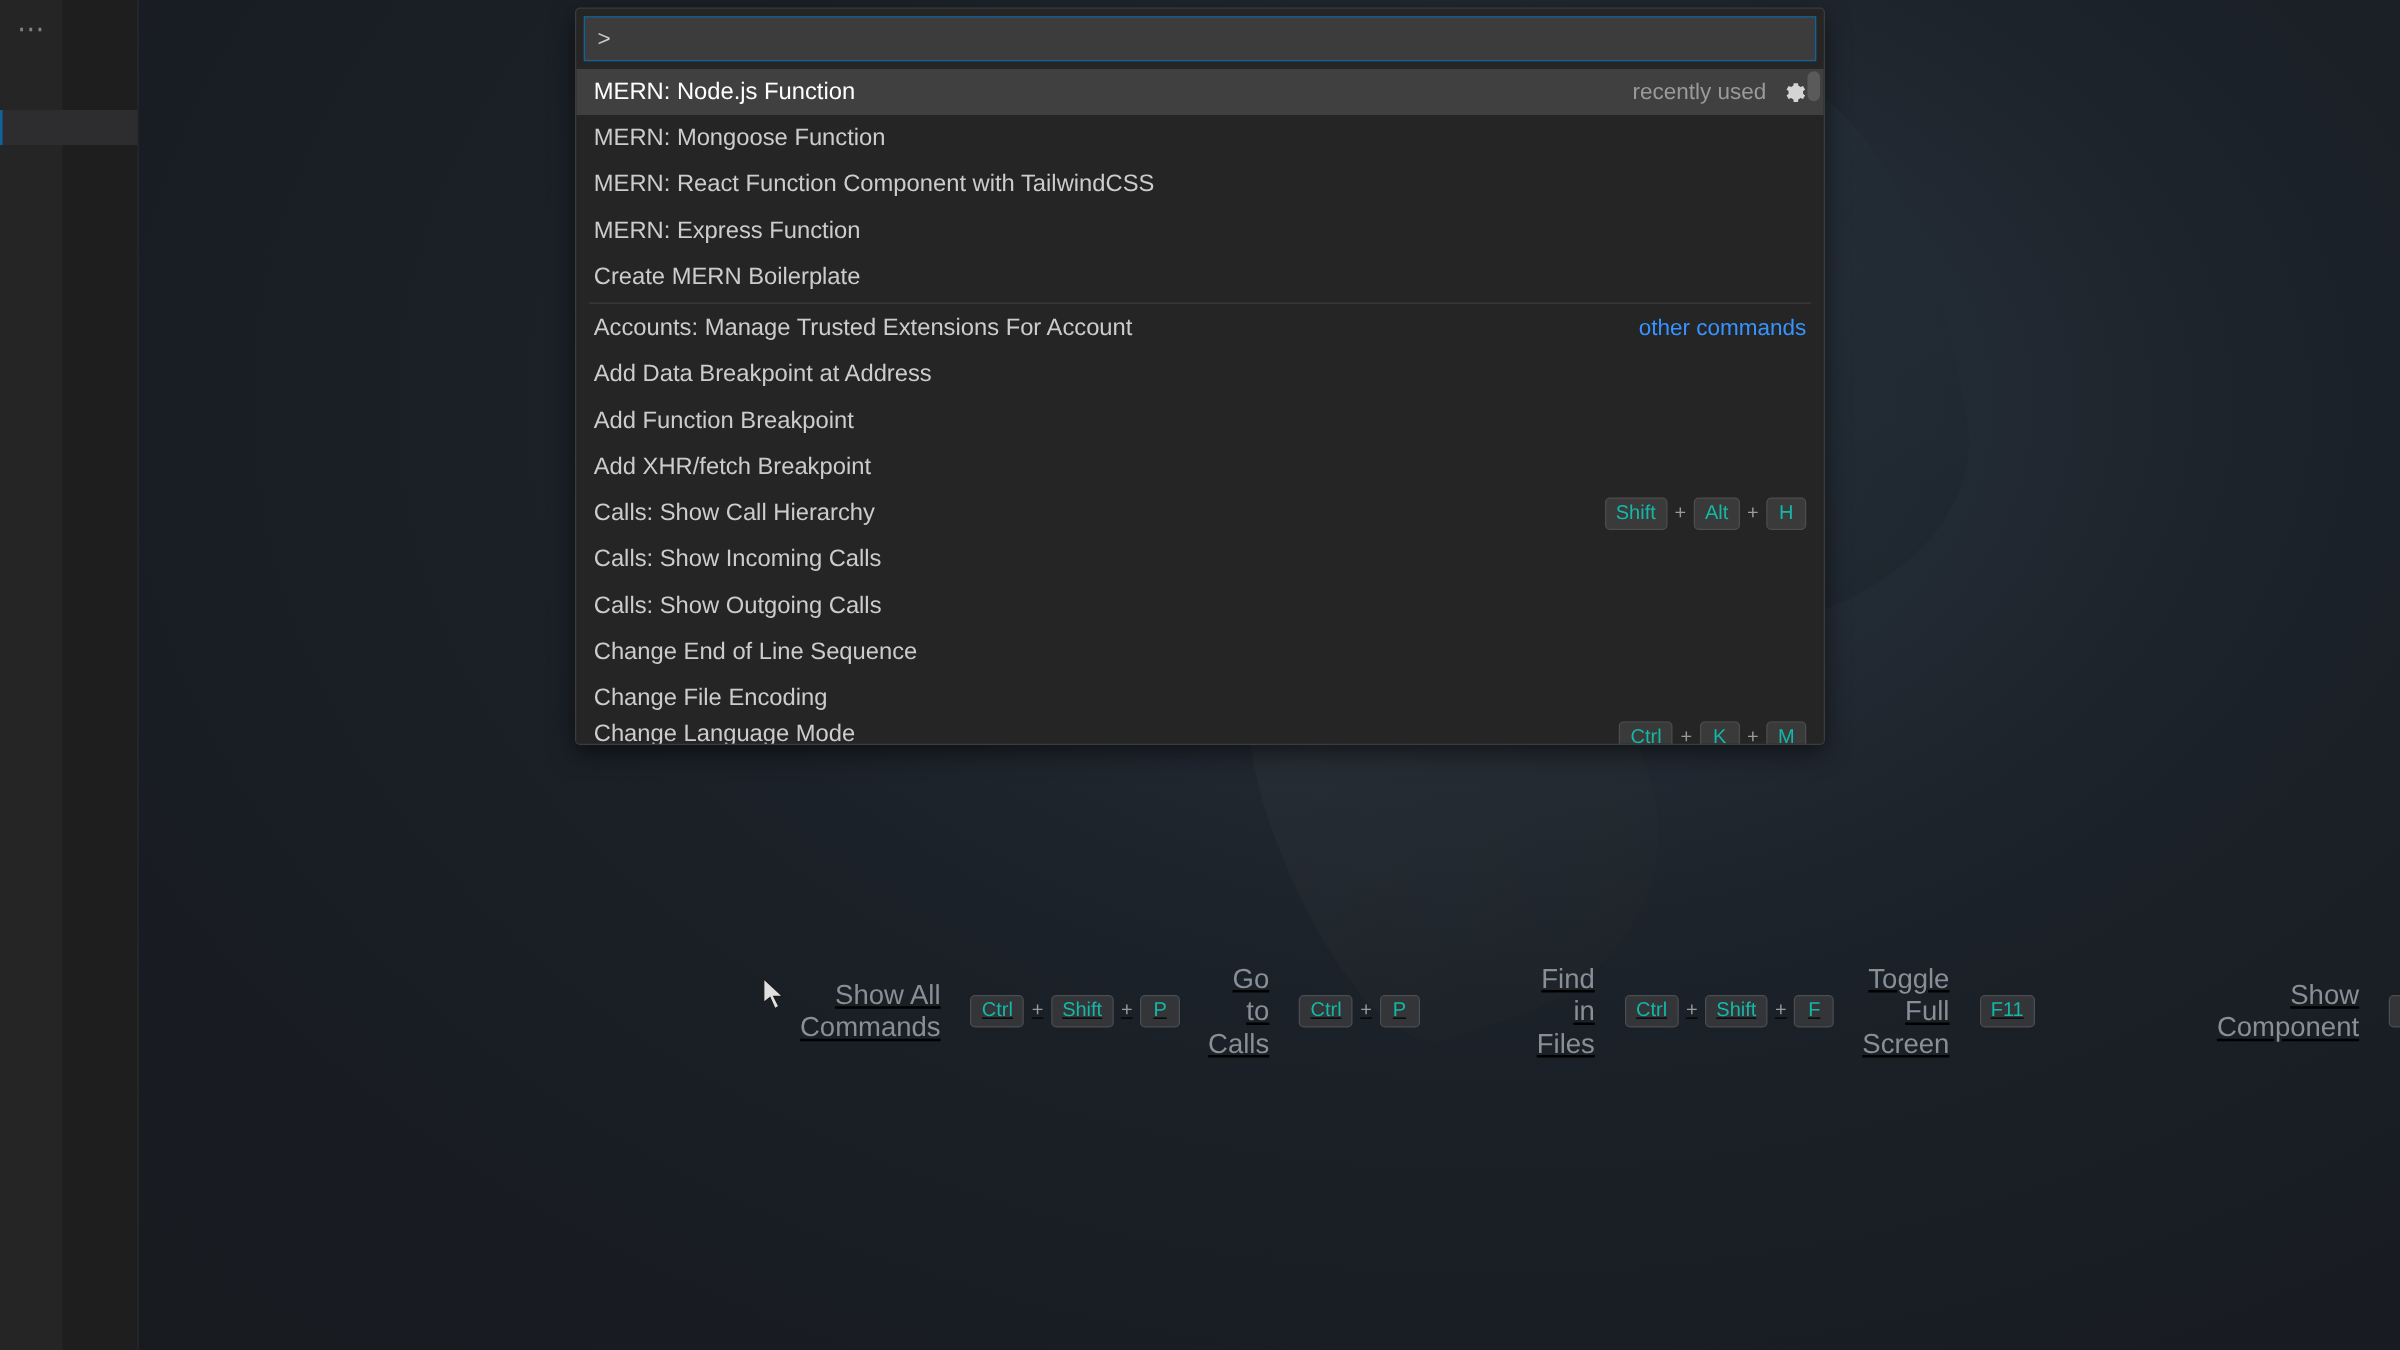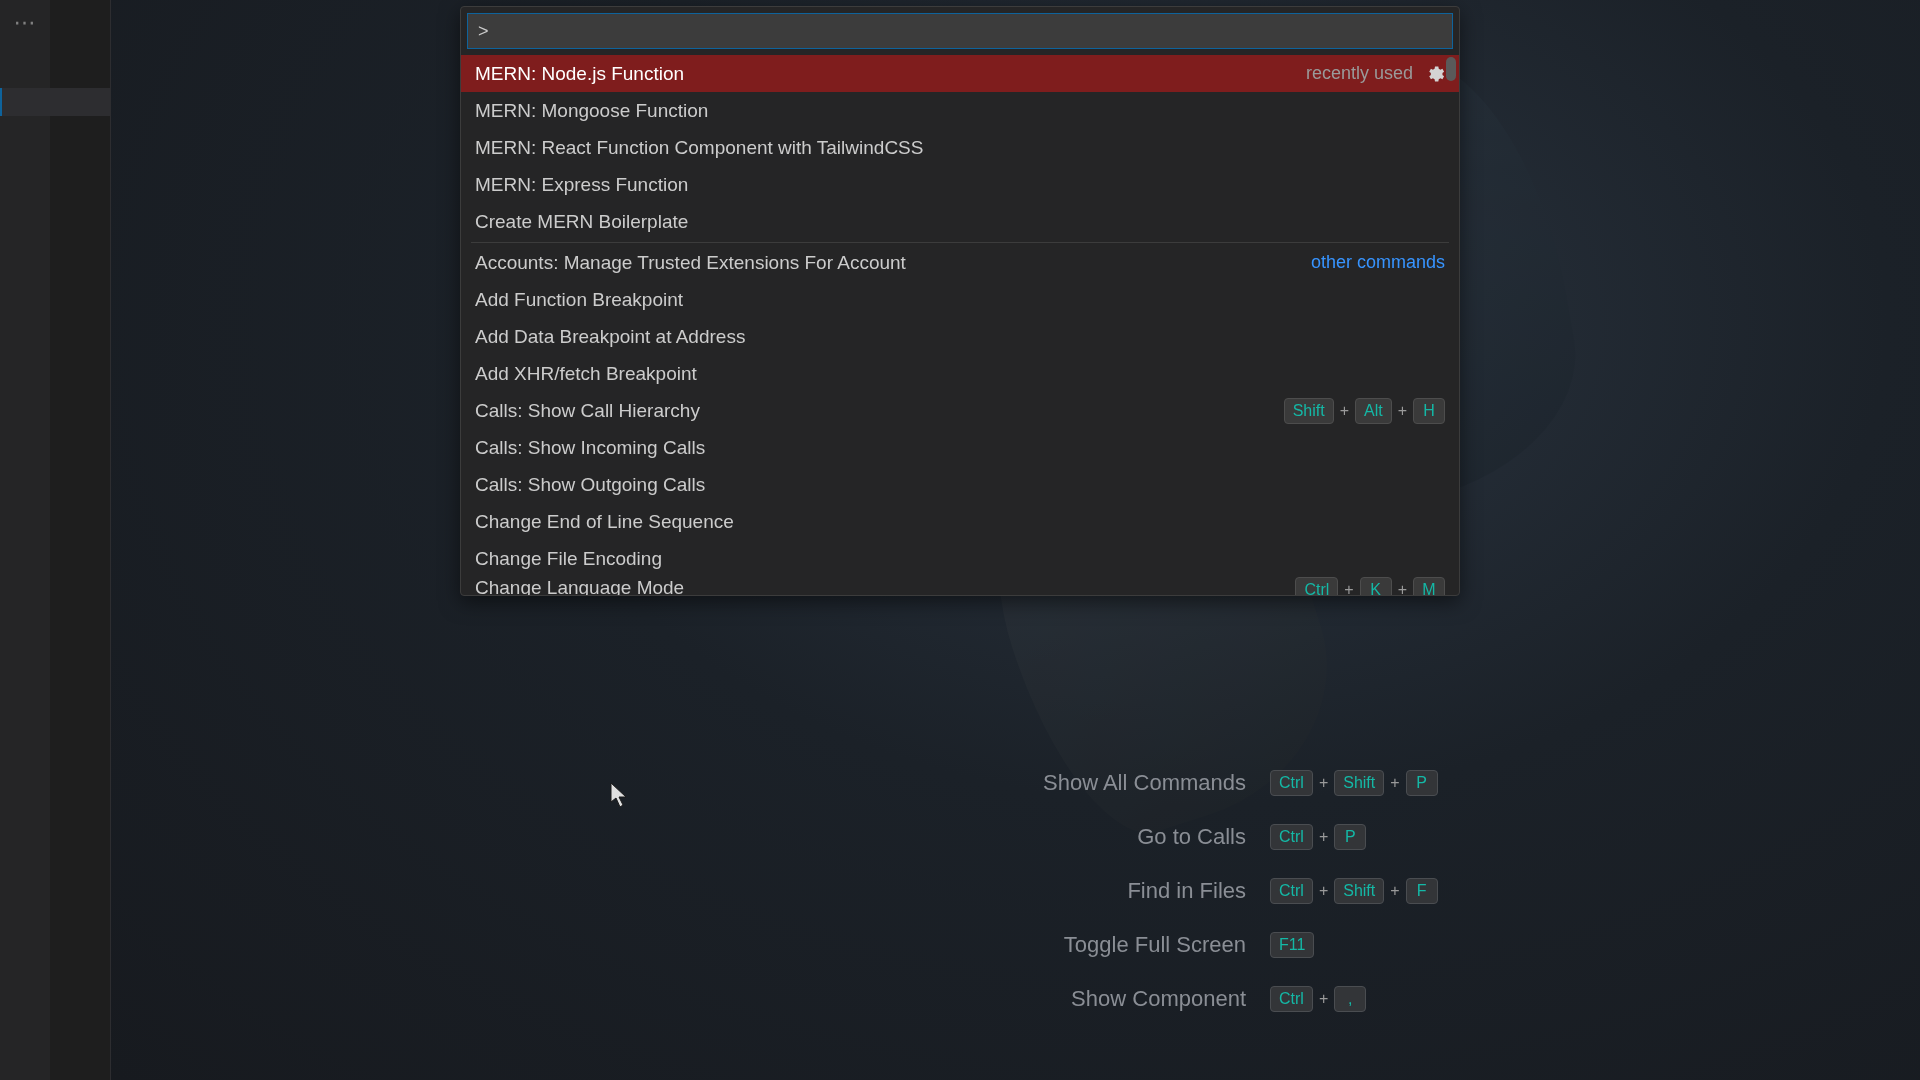--- a/index.html
+++ b/index.html
@@ -103,21 +103,21 @@
     display: flex;
     align-items: center;
     justify-content: space-between;
     padding: 4px 14px;
     height: 37px;
     color: #cccccc;
     font-size: 19px;
     cursor: pointer;
   }
   .palette-row.selected {
-    background: #7f1d1d;
+    background: #404040;
     color: #ffffff;
   }
   .row-right {
     display: flex;
     align-items: center;
     gap: 12px;
     font-size: 18px;
     text-align: right;
   }
   .muted { color: #9a9a9a; }
@@ -159,23 +159,23 @@
     height: 24px;
     background: #5a5a5a;
     border-radius: 5px;
   }
 
   .welcome-hints {
     position: absolute;
     left: 640px; top: 770px;
     width: 820px;
     display: flex;
-    flex-direction: column;
-    gap: 28px;
+    flex-direction: row;
     z-index: 10;
+    text-decoration: underline;
   }
   .hint-row {
     display: flex;
     align-items: center;
     justify-content: flex-end;
     gap: 24px;
   }
   .hint-label {
     color: #8a8e95;
     font-size: 22px;
@@ -243,25 +243,25 @@
         <span class="row-right"></span>
       </div>
       <div class="divider"></div>
       <div class="palette-row">
         <span>Accounts: Manage Trusted Extensions For Account</span>
         <span class="row-right">
           <span class="link-blue">other commands</span>
         </span>
       </div>
       <div class="palette-row">
+        <span>Add Data Breakpoint at Address</span>
+        <span class="row-right"></span>
+      </div>
+      <div class="palette-row">
         <span>Add Function Breakpoint</span>
-        <span class="row-right"></span>
-      </div>
-      <div class="palette-row">
-        <span>Add Data Breakpoint at Address</span>
         <span class="row-right"></span>
       </div>
       <div class="palette-row">
         <span>Add XHR/fetch Breakpoint</span>
         <span class="row-right"></span>
       </div>
       <div class="palette-row">
         <span>Calls: Show Call Hierarchy</span>
         <span class="row-right">
           <span class="kbd-group">

